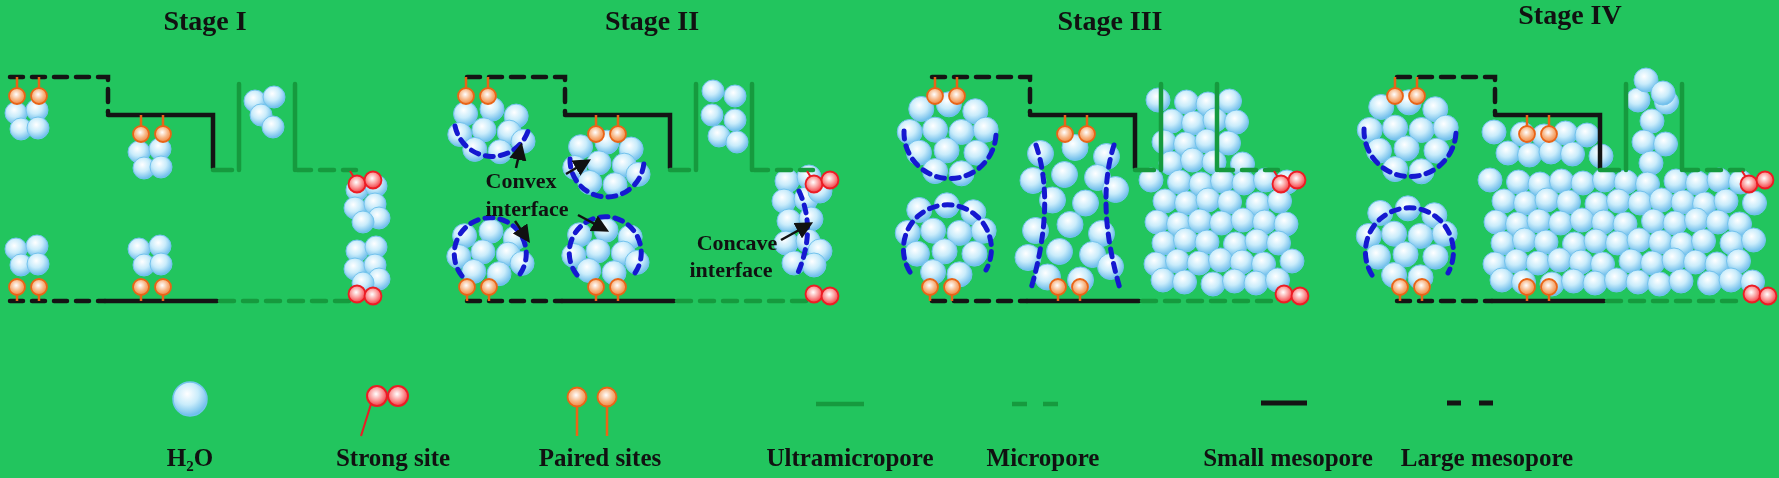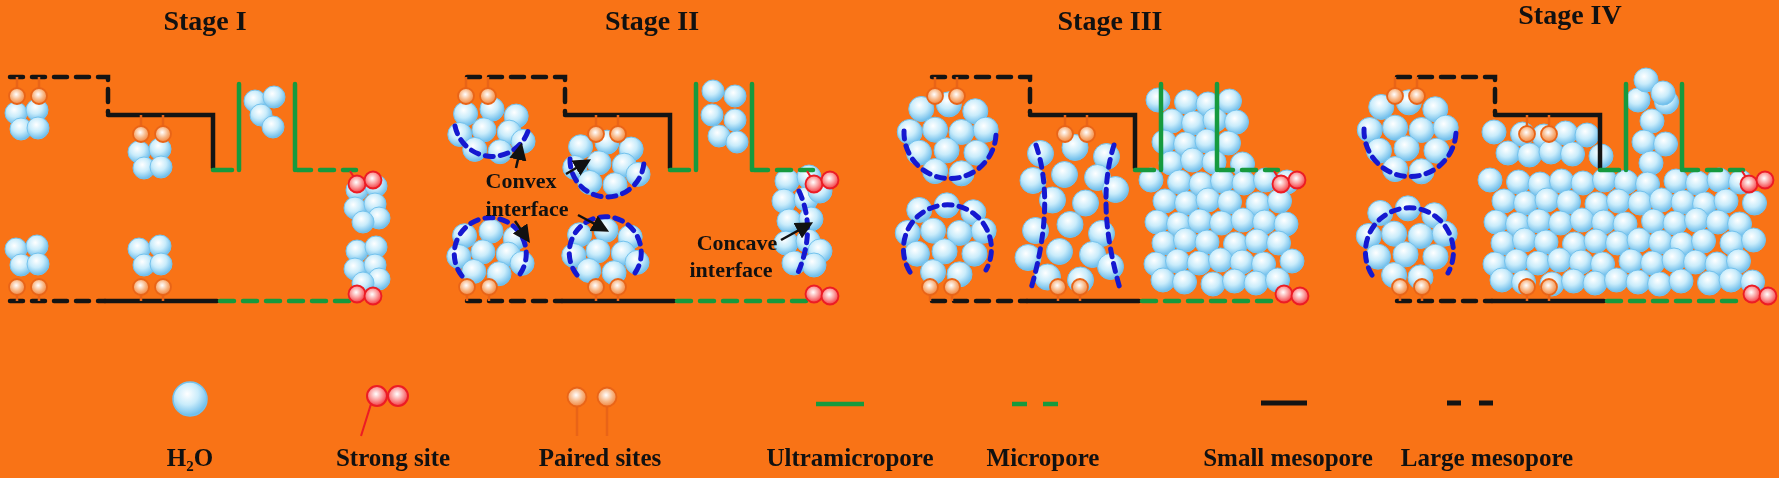--- a/index.html
+++ b/index.html
@@ -1,16 +1,16 @@
 <!DOCTYPE html>
 <html><head>
 <meta charset="utf-8">
 <style>
   html,body{margin:0;padding:0;background:#ffffff;}
-  .fig-wrap{width:1779px;height:478px;background:#f97316;overflow:hidden;}
+  .fig-wrap{width:1779px;height:478px;background:#22c55e;overflow:hidden;}
   svg{display:block;}
   text{fill:#111;}
   .title{font:bold 28px "Liberation Serif","DejaVu Serif",serif;}
   .anno{font:bold 22px "Liberation Serif","DejaVu Serif",serif;}
   .leg{font:bold 25px "Liberation Serif","DejaVu Serif",serif;}
 </style>
 </head>
 <body>
 
 <div class="fig-wrap">

